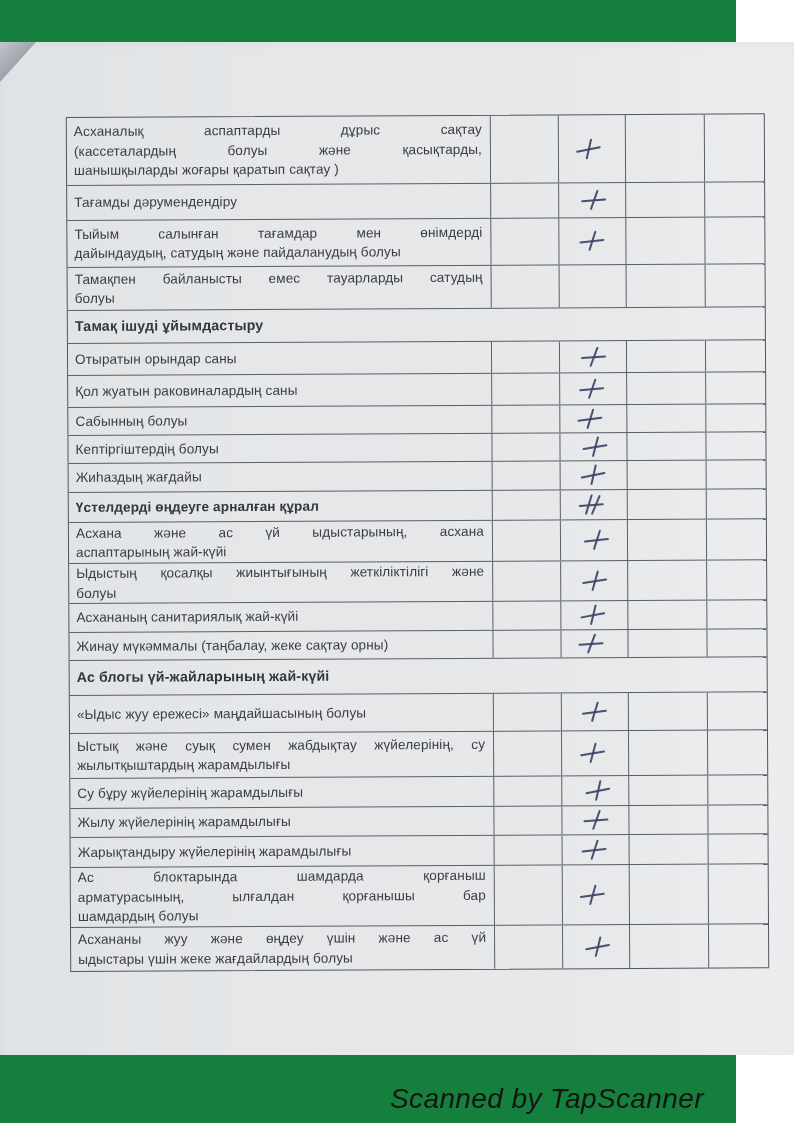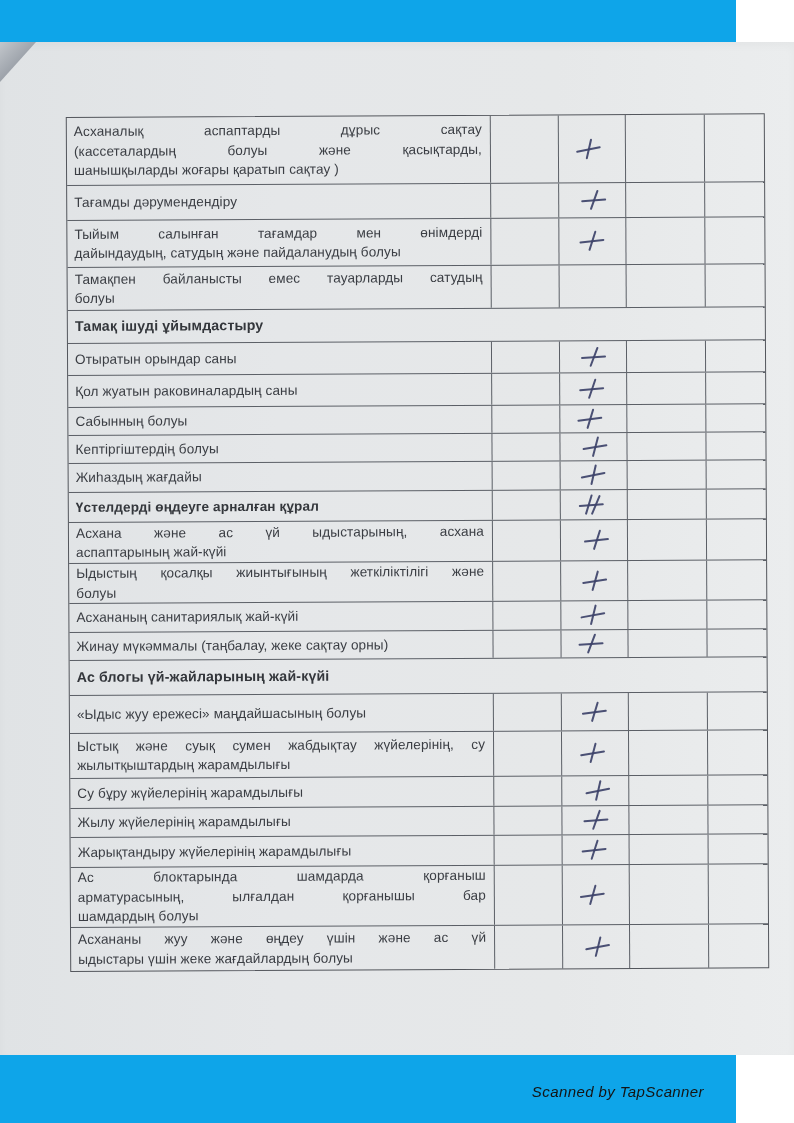--- a/index.html
+++ b/index.html
@@ -1,21 +1,21 @@
 <!DOCTYPE html>
 <html><head>
 <meta charset="utf-8">
 <style>
   html,body{margin:0;padding:0;}
   body{
     width:794px;height:1123px;background:#ffffff;overflow:hidden;
     font-family:"Liberation Sans","DejaVu Sans",sans-serif;
     position:relative;
   }
-  .page{position:relative;width:736px;height:1123px;background:#0ea5e9;}
+  .page{position:relative;width:736px;height:1123px;background:#15803d;}
   .paper{
     position:absolute;left:0;top:42px;width:794px;height:1013px;
     background:linear-gradient(90deg,#e0e3e5 0%,#e5e7e9 35%,#e6e8e9 70%,#ebedee 100%);
     box-shadow:inset 0 4px 8px rgba(0,0,0,0.03);
   }
   .fold{
     position:absolute;left:0;top:0;width:36px;height:40px;
     background:linear-gradient(135deg,#c3c7cc 0%,#9aa0a8 55%,#80868f 100%);
     clip-path:polygon(0 0,100% 0,0 100%);
   }
@@ -55,21 +55,21 @@
     position:absolute;left:13px;top:1px;width:1.8px;height:21px;border-radius:2px;
     background:#3d4269;transform:rotate(17deg);opacity:.92;
   }
   .mark.dbl .d{left:10px;transform:rotate(14deg);}
   .mark.dbl .d2{
     position:absolute;left:17px;top:1px;width:1.8px;height:21px;border-radius:2px;
     background:#3d4269;transform:rotate(20deg);opacity:.92;
   }
   .scanned{
     position:absolute;right:32px;top:1083px;
-    font-style:italic;font-size:15px;letter-spacing:0.4px;color:#141414;
+    font-style:italic;font-size:28px;letter-spacing:0.4px;color:#141414;
     font-family:"Liberation Sans","DejaVu Sans",sans-serif;
   }
 </style>
 </head>
 <body>
 
 <div class="page">
   <div class="paper">
     <div class="fold"></div>
     <div class="doc-table" id="doc-table">

